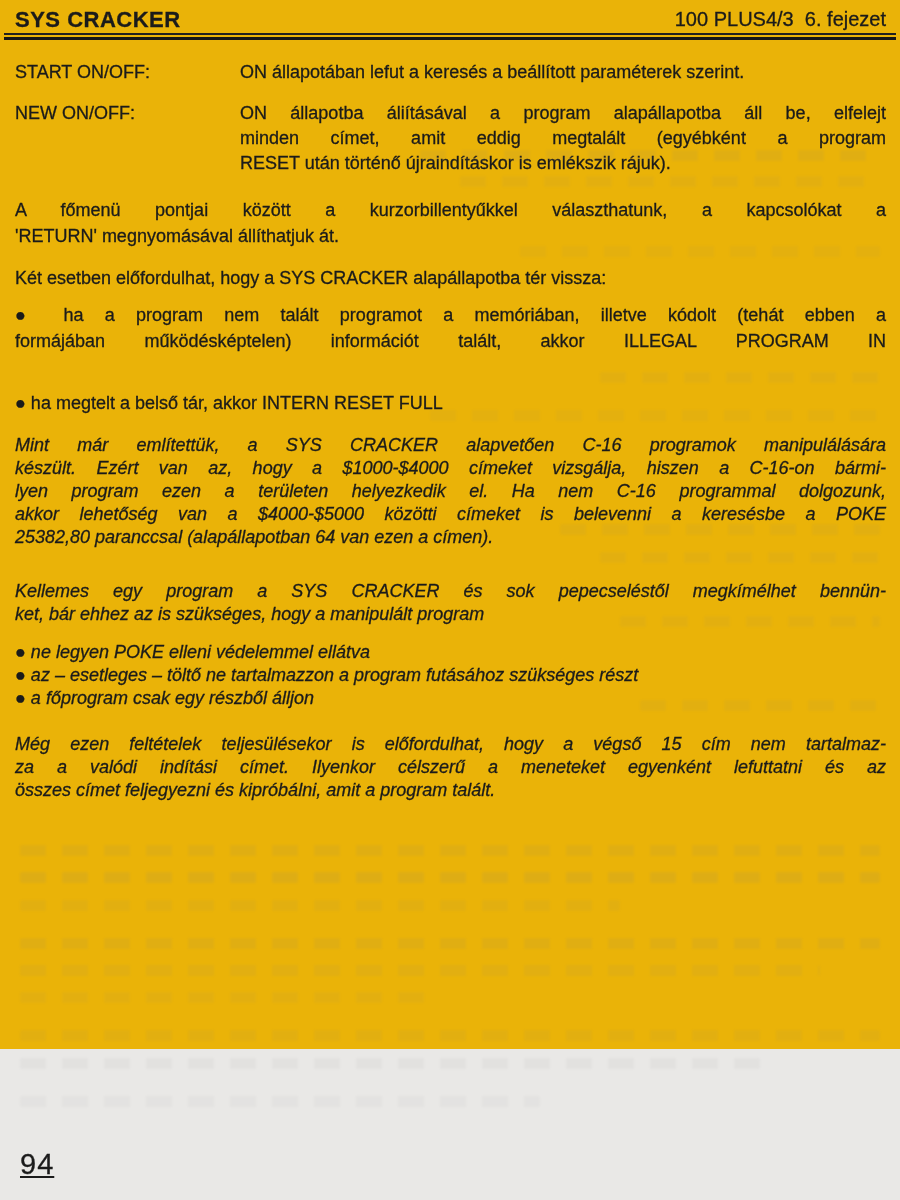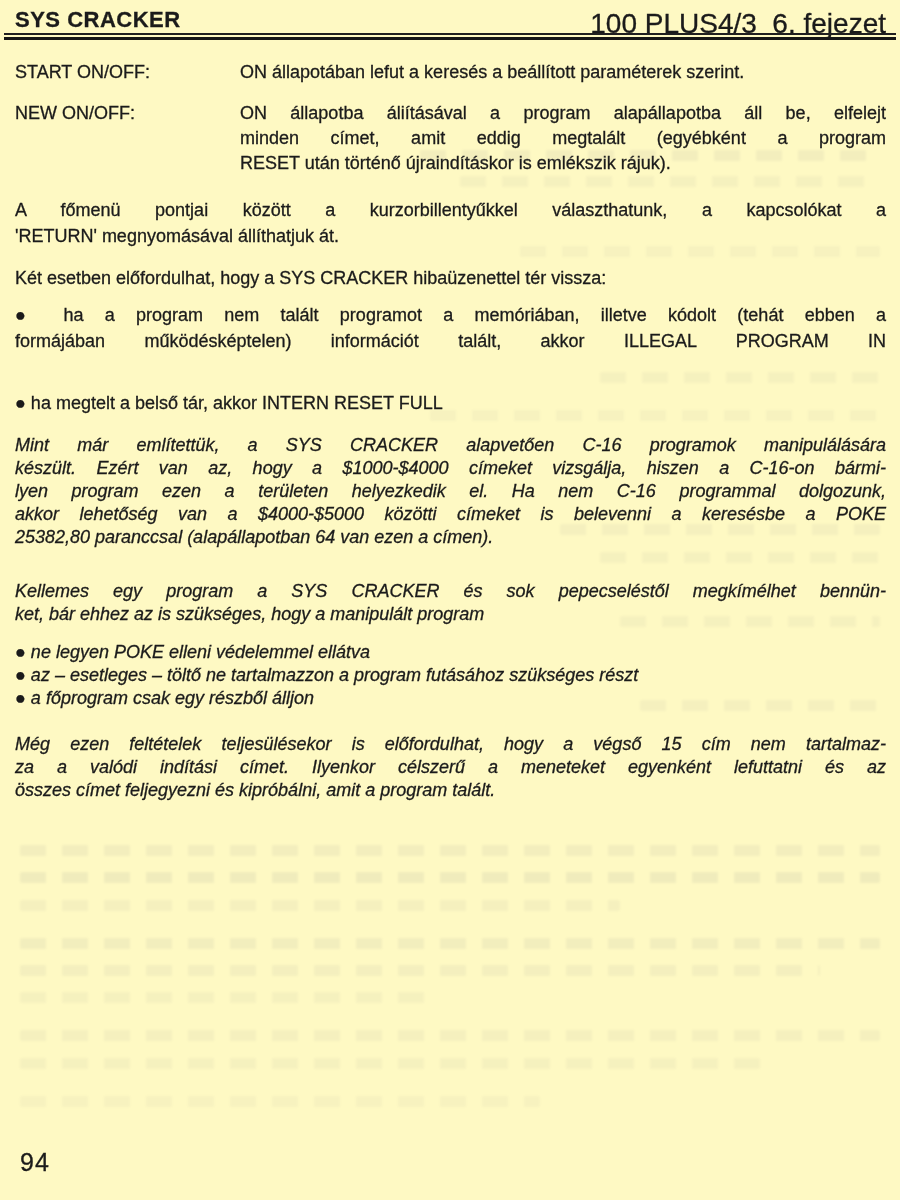--- a/index.html
+++ b/index.html
@@ -5,38 +5,38 @@
   html,body{margin:0;padding:0;}
   body{
     width:900px;height:1200px;
     background:#e9e8e6;
     font-family:"Liberation Sans", sans-serif;
     color:#1b1b1b;
     overflow:hidden;
   }
   .page{
     position:relative;
-    width:900px;height:1200px;
-    background:#fef9c3;
+    width:900px;height:1049px;
+    background:#eab308;
     -webkit-text-stroke:0.3px #1b1b1b;
   }
   .abs{position:absolute;left:15px;right:14px;}
   .hdr-left{top:7px;font-size:22px;font-weight:700;letter-spacing:0.5px;}
-  .hdr-right{top:8px;left:auto;right:14px;font-size:28px;font-weight:400;white-space:pre;}
+  .hdr-right{top:8px;left:auto;right:14px;font-size:20px;font-weight:400;white-space:pre;}
   .rule-thin{position:absolute;left:4px;right:4px;top:33px;height:2px;background:#202020;}
   .rule-thick{position:absolute;left:4px;right:4px;top:37px;height:3px;background:#161616;}
   .body-txt{font-size:18px;line-height:24px;}
   .tline{text-align:justify;text-align-last:justify;}
   .tline.last{text-align-last:left;}
   .defrow .term{position:absolute;left:0;top:0;font-weight:400;}
   .defrow .def{margin-left:225px;}
   .lh23 .tline{line-height:23px;font-style:italic;}
   .lh25 .tline{line-height:25px;}
   .lh26 .tline{line-height:26px;}
-  .pagenum{top:1148px;left:20px;font-size:25px;font-weight:400;letter-spacing:1px;}
+  .pagenum{top:1148px;left:20px;font-size:29px;font-weight:400;letter-spacing:1px;text-decoration:underline;}
   b{font-weight:400;}
   
   .ghost{
     position:absolute;height:11px;border-radius:2px;
     background:repeating-linear-gradient(90deg, rgba(125,125,130,0.5) 0 26px, rgba(125,125,130,0) 26px 42px);
     opacity:0.16;filter:blur(1.3px);
     pointer-events:none;
   }
 </style>
 </head>
@@ -64,21 +64,21 @@
         <div class="tline last">RESET után történő újraindításkor is emlékszik rájuk).</div>
       </div>
   </div>
 
   <div class="abs body-txt lh26" style="top:197px">
       <div class="tline">A főmenü pontjai között a <b>kurzorbillentyűkkel</b> választhatunk, a kapcsolókat a</div>
       <div class="tline last"><b>'RETURN'</b> megnyomásával állíthatjuk át.</div>
     </div>
 
   <div class="abs body-txt" style="top:266px">
-      <div class="tline last">Két esetben előfordulhat, hogy a SYS CRACKER hibaüzenettel tér vissza:</div>
+      <div class="tline last">Két esetben előfordulhat, hogy a SYS CRACKER alapállapotba tér vissza:</div>
     </div>
 
   <div class="abs body-txt lh26" style="top:302px">
       <div class="tline">● ha a program nem talált programot a memóriában, illetve kódolt (tehát ebben a</div>
       <div class="tline">formájában működésképtelen) információt talált, akkor <b>ILLEGAL PROGRAM IN</b></div>
     </div>
 
   <div class="abs body-txt" style="top:391px">
       <div class="tline last">● ha megtelt a belső tár, akkor <b>INTERN RESET FULL</b></div>
     </div>

